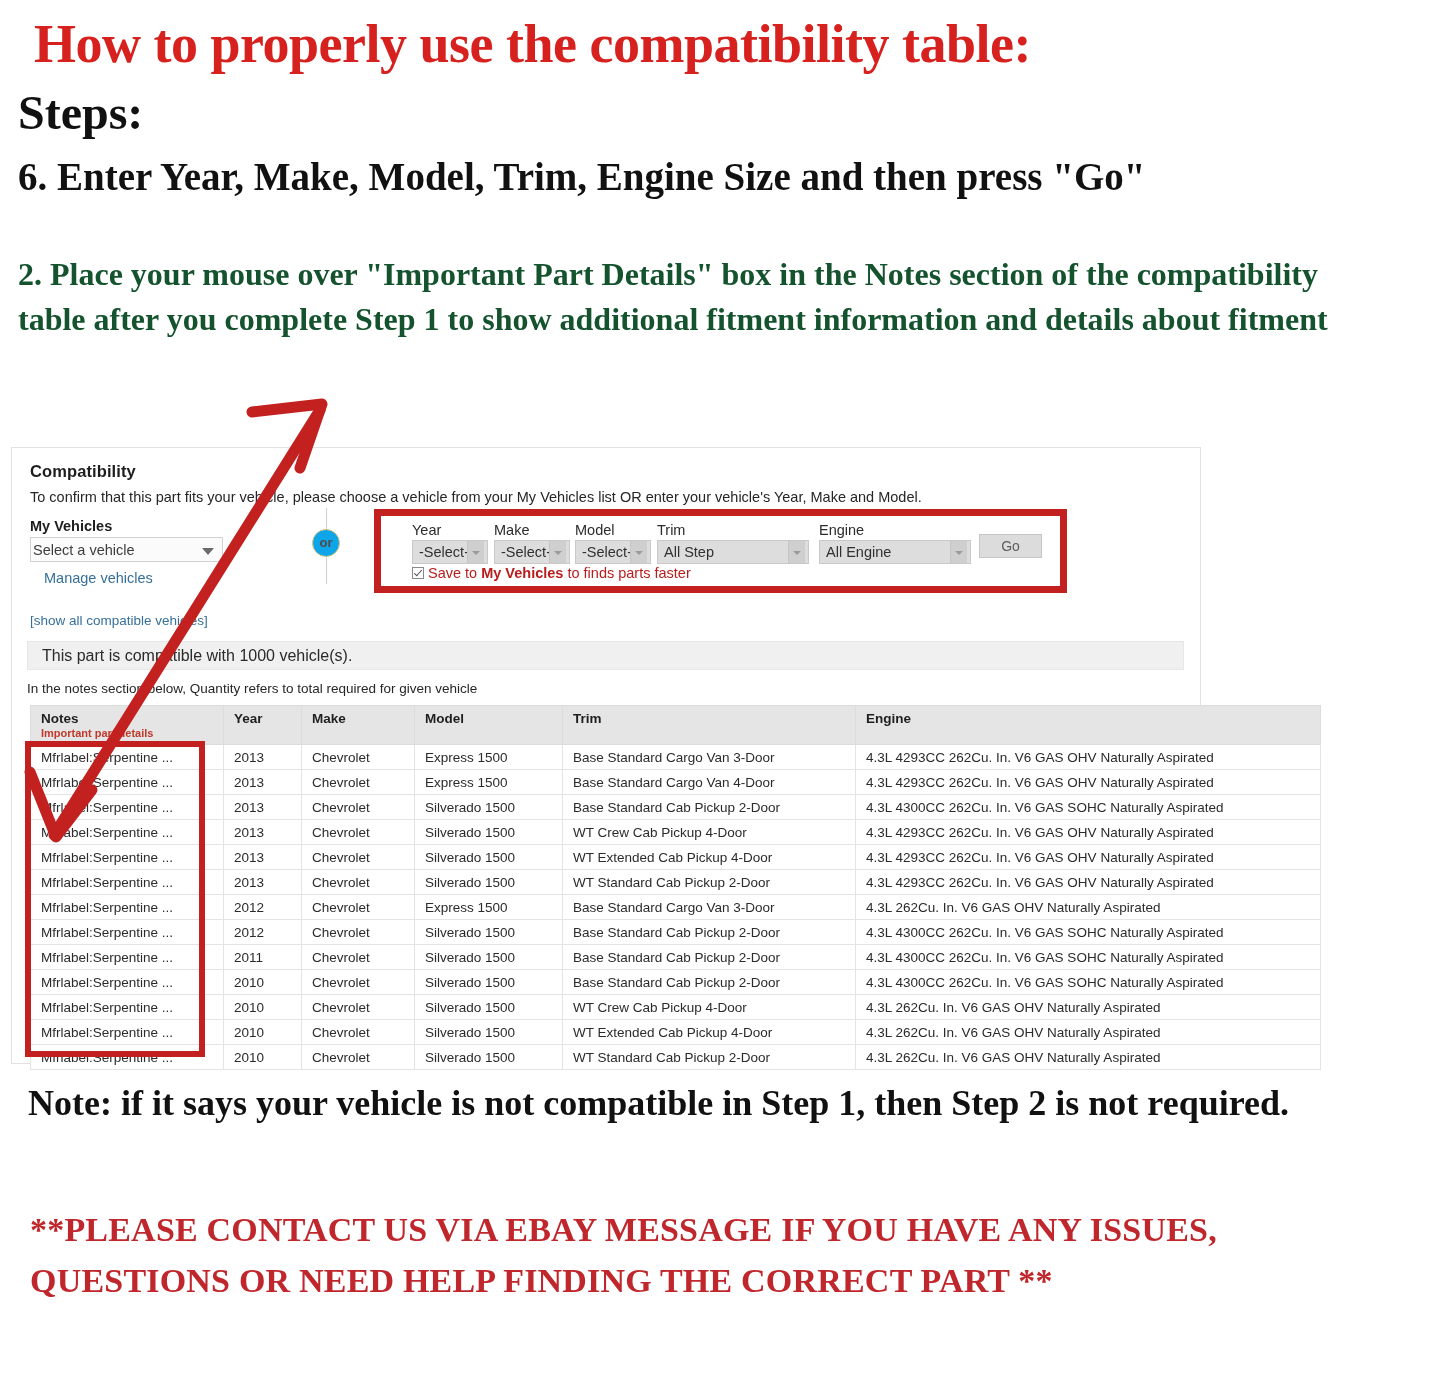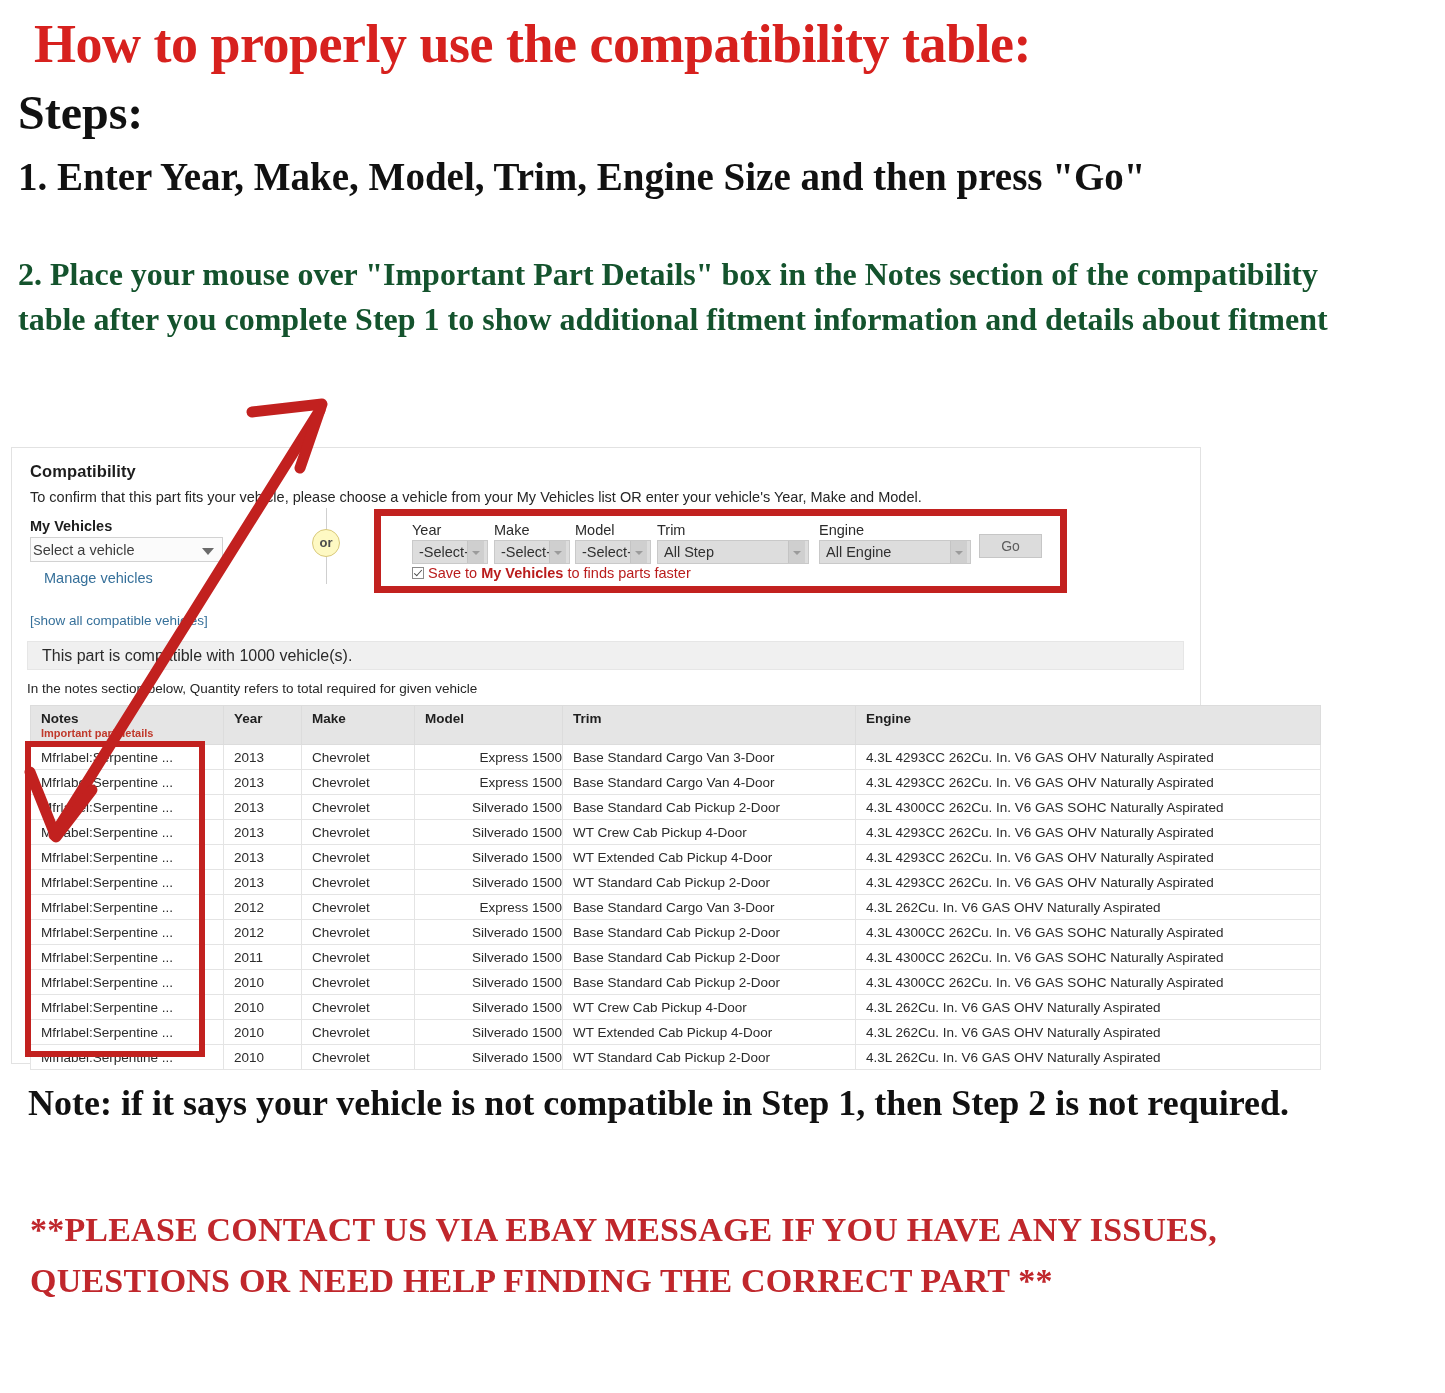--- a/index.html
+++ b/index.html
@@ -157,21 +157,21 @@
     background: #cfcfcf;
   }
   .or-wrap .circ {
     position: absolute;
     left: 7px;
     top: 21px;
     width: 28px;
     height: 28px;
     border-radius: 50%;
     border: 1.5px solid #d8c87a;
-    background: #fef9c3;
+    background: #0ea5e9;
     box-sizing: border-box;
     font-size: 13px;
     color: #4c4c4c;
     text-align: center;
     line-height: 25px;
     font-weight: bold;
   }
 
   
   .form-redbox {
@@ -331,21 +331,21 @@
     padding: 3px 0 3px 10px;
     height: 18px;
     white-space: nowrap;
     overflow: hidden;
     font-size: 13.5px;
     color: #2b2b2b;
   }
   .col-notes  { width: 170px; }
   .col-year   { width: 55px; }
   .col-make   { width: 90px; }
-  .col-model  { width: 125px; text-align: right; }
+  .col-model  { width: 125px; }
   .col-trim   { width: 270px; }
   .col-engine { width: 442px; }
 
   
   .notes-redbox {
     position: absolute;
     left: 25px;
     top: 741px;
     width: 180px;
     height: 316px;
@@ -389,21 +389,21 @@
     line-height: 1.5;
     color: #c0272c;
     letter-spacing: .2px;
   }
 </style>
 </head>
 <body>
 
 <div class="headline">How to properly use the compatibility table:</div>
 <div class="steps-label">Steps:</div>
-<div class="step1">1. Enter Year, Make, Model, Trim, Engine Size and then press "Go"</div>
+<div class="step1">6. Enter Year, Make, Model, Trim, Engine Size and then press "Go"</div>
 <div class="step2">2. Place your mouse over "Important Part Details" box in the Notes section of the compatibility table after you complete Step 1 to show additional fitment information and details about fitment</div>
 
 <div class="compat-card">
 
   <div class="compat-title">Compatibility</div>
   <div class="compat-sub">To confirm that this part fits your vehicle, please choose a vehicle from your My Vehicles list OR enter your vehicle's Year, Make and Model.</div>
 
   <div class="myveh-label">My Vehicles</div>
   <div class="myveh-select">
     <span>Select a vehicle</span>

